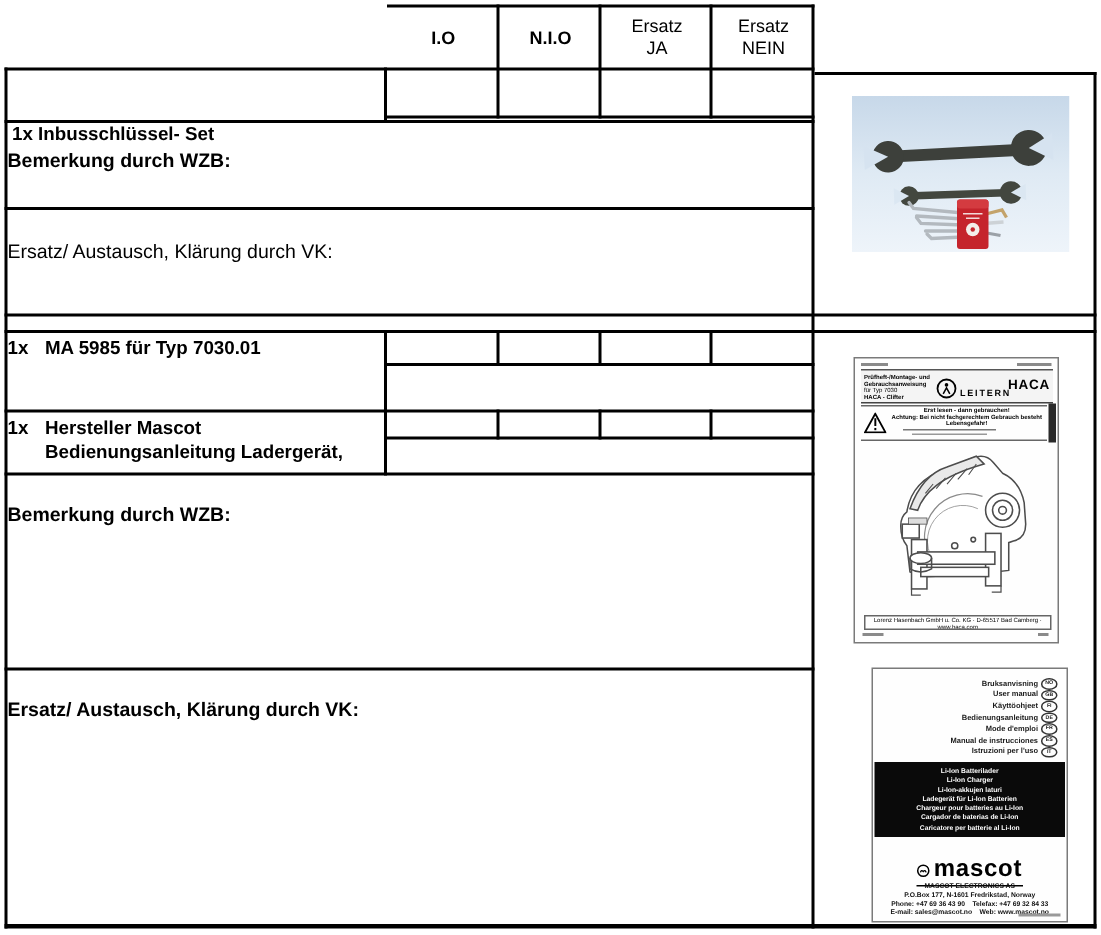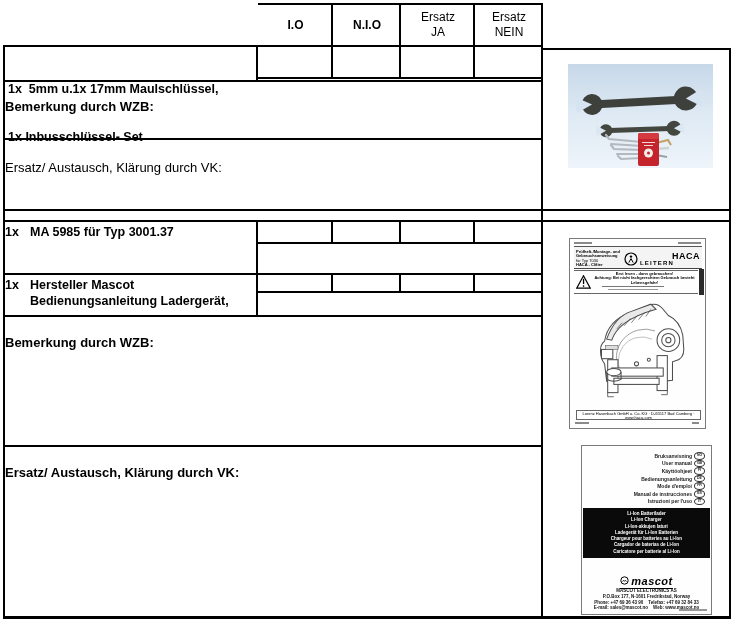--- a/index.html
+++ b/index.html
@@ -43,21 +43,21 @@
   .langrow{display:flex;justify-content:flex-end;align-items:center;height:7.6px;
            font-size:5px;font-weight:bold;color:#1a1a1a;}
   .langcode{display:inline-block;margin-left:2px;min-width:7px;height:5.5px;line-height:5.5px;
             border:1px solid #333;border-radius:50%;font-size:3.5px;text-align:center;padding:0 1px;}
   .blackbox{position:absolute;left:1px;top:62px;width:127px;height:50px;background:#0a0a0a;
             color:#fff;text-align:center;padding-top:3px;box-sizing:border-box;}
   .blackbox div{font-size:4.5px;line-height:6.3px;font-weight:bold;}
   .mascot-logo-row{position:absolute;left:0;top:125px;width:129px;text-align:center;}
   .mascot-logo{display:inline-flex;align-items:center;gap:2px;border-bottom:1.5px solid #000;
                padding-bottom:1px;}
-  .mascot-logo span{font-size:11px;font-weight:bold;font-style:italic;letter-spacing:0.5px;}
+  .mascot-logo span{font-size:16px;font-weight:bold;letter-spacing:0.5px;}
   .mascot-co{position:absolute;left:0;top:142px;width:129px;text-align:center;}
   .mascot-co div{font-size:4.5px;line-height:5.8px;font-weight:bold;color:#111;}
 </style>
 </head>
 <body>
 
 <div class="page">
 
   <div class="ln h" style="left:258px;top:3px;width:285px;"></div>
   <div class="ln h" style="left:3px;top:45px;width:540px;"></div>
@@ -98,21 +98,20 @@
   <div class="hcell" style="left:401px;top:5px;width:74px;height:40px;">
     <span>Ersatz</span>
     <span>JA</span>
   </div>
   <div class="hcell" style="left:475px;top:5px;width:68px;height:40px;">
     <span>Ersatz</span>
     <span>NEIN</span>
   </div>
 
   <div class="t itemtxt pre" style="left:8px;top:49px;width:246px;">
-    <div class="pre">1x  5mm u.1x 17mm Maulschlüssel,</div>
     <div>1x Inbusschlüssel- Set</div>
   </div>
   <div class="hot" style="left:258px;top:47px;width:73px;height:30px;"></div>
   <div class="hot" style="left:333px;top:47px;width:66px;height:30px;"></div>
   <div class="hot" style="left:401px;top:47px;width:72px;height:30px;"></div>
   <div class="hot" style="left:475px;top:47px;width:66px;height:30px;"></div>
 
   <div class="t b u seclabel" style="left:5px;top:83px;">Bemerkung durch WZB:</div>
   <div class="hot" style="left:5px;top:99px;width:534px;height:37px;"></div>
 
@@ -159,21 +158,21 @@
       <rect x="70" y="69" width="21" height="6" rx="2" fill="#d43b40"></rect>
       <circle cx="80.5" cy="89" r="4.5" fill="#f3eeea"></circle>
       <circle cx="80.5" cy="89" r="1.5" fill="#c5242c"></circle>
       <rect x="74" y="78" width="13" height="1" fill="#f2d9d9"></rect>
       <rect x="76" y="81" width="9" height="1" fill="#f2d9d9"></rect>
     </svg>
   </div>
 
   <div class="t itemtxt" style="left:5px;top:224px;">1x</div>
   <div class="t itemtxt" style="left:30px;top:224px;width:224px;">
-    <div>MA 5985 für Typ 3001.37</div>
+    <div>MA 5985 für Typ 7030.01</div>
   </div>
   <div class="hot" style="left:258px;top:222px;width:73px;height:20px;"></div>
   <div class="hot" style="left:333px;top:222px;width:66px;height:20px;"></div>
   <div class="hot" style="left:401px;top:222px;width:72px;height:20px;"></div>
   <div class="hot" style="left:475px;top:222px;width:66px;height:20px;"></div>
   <div class="hot" style="left:258px;top:244px;width:283px;height:29px;"></div>
 
   <div class="t itemtxt" style="left:5px;top:277px;">1x</div>
   <div class="t itemtxt" style="left:30px;top:277px;width:224px;">
     <div>Hersteller Mascot</div>

